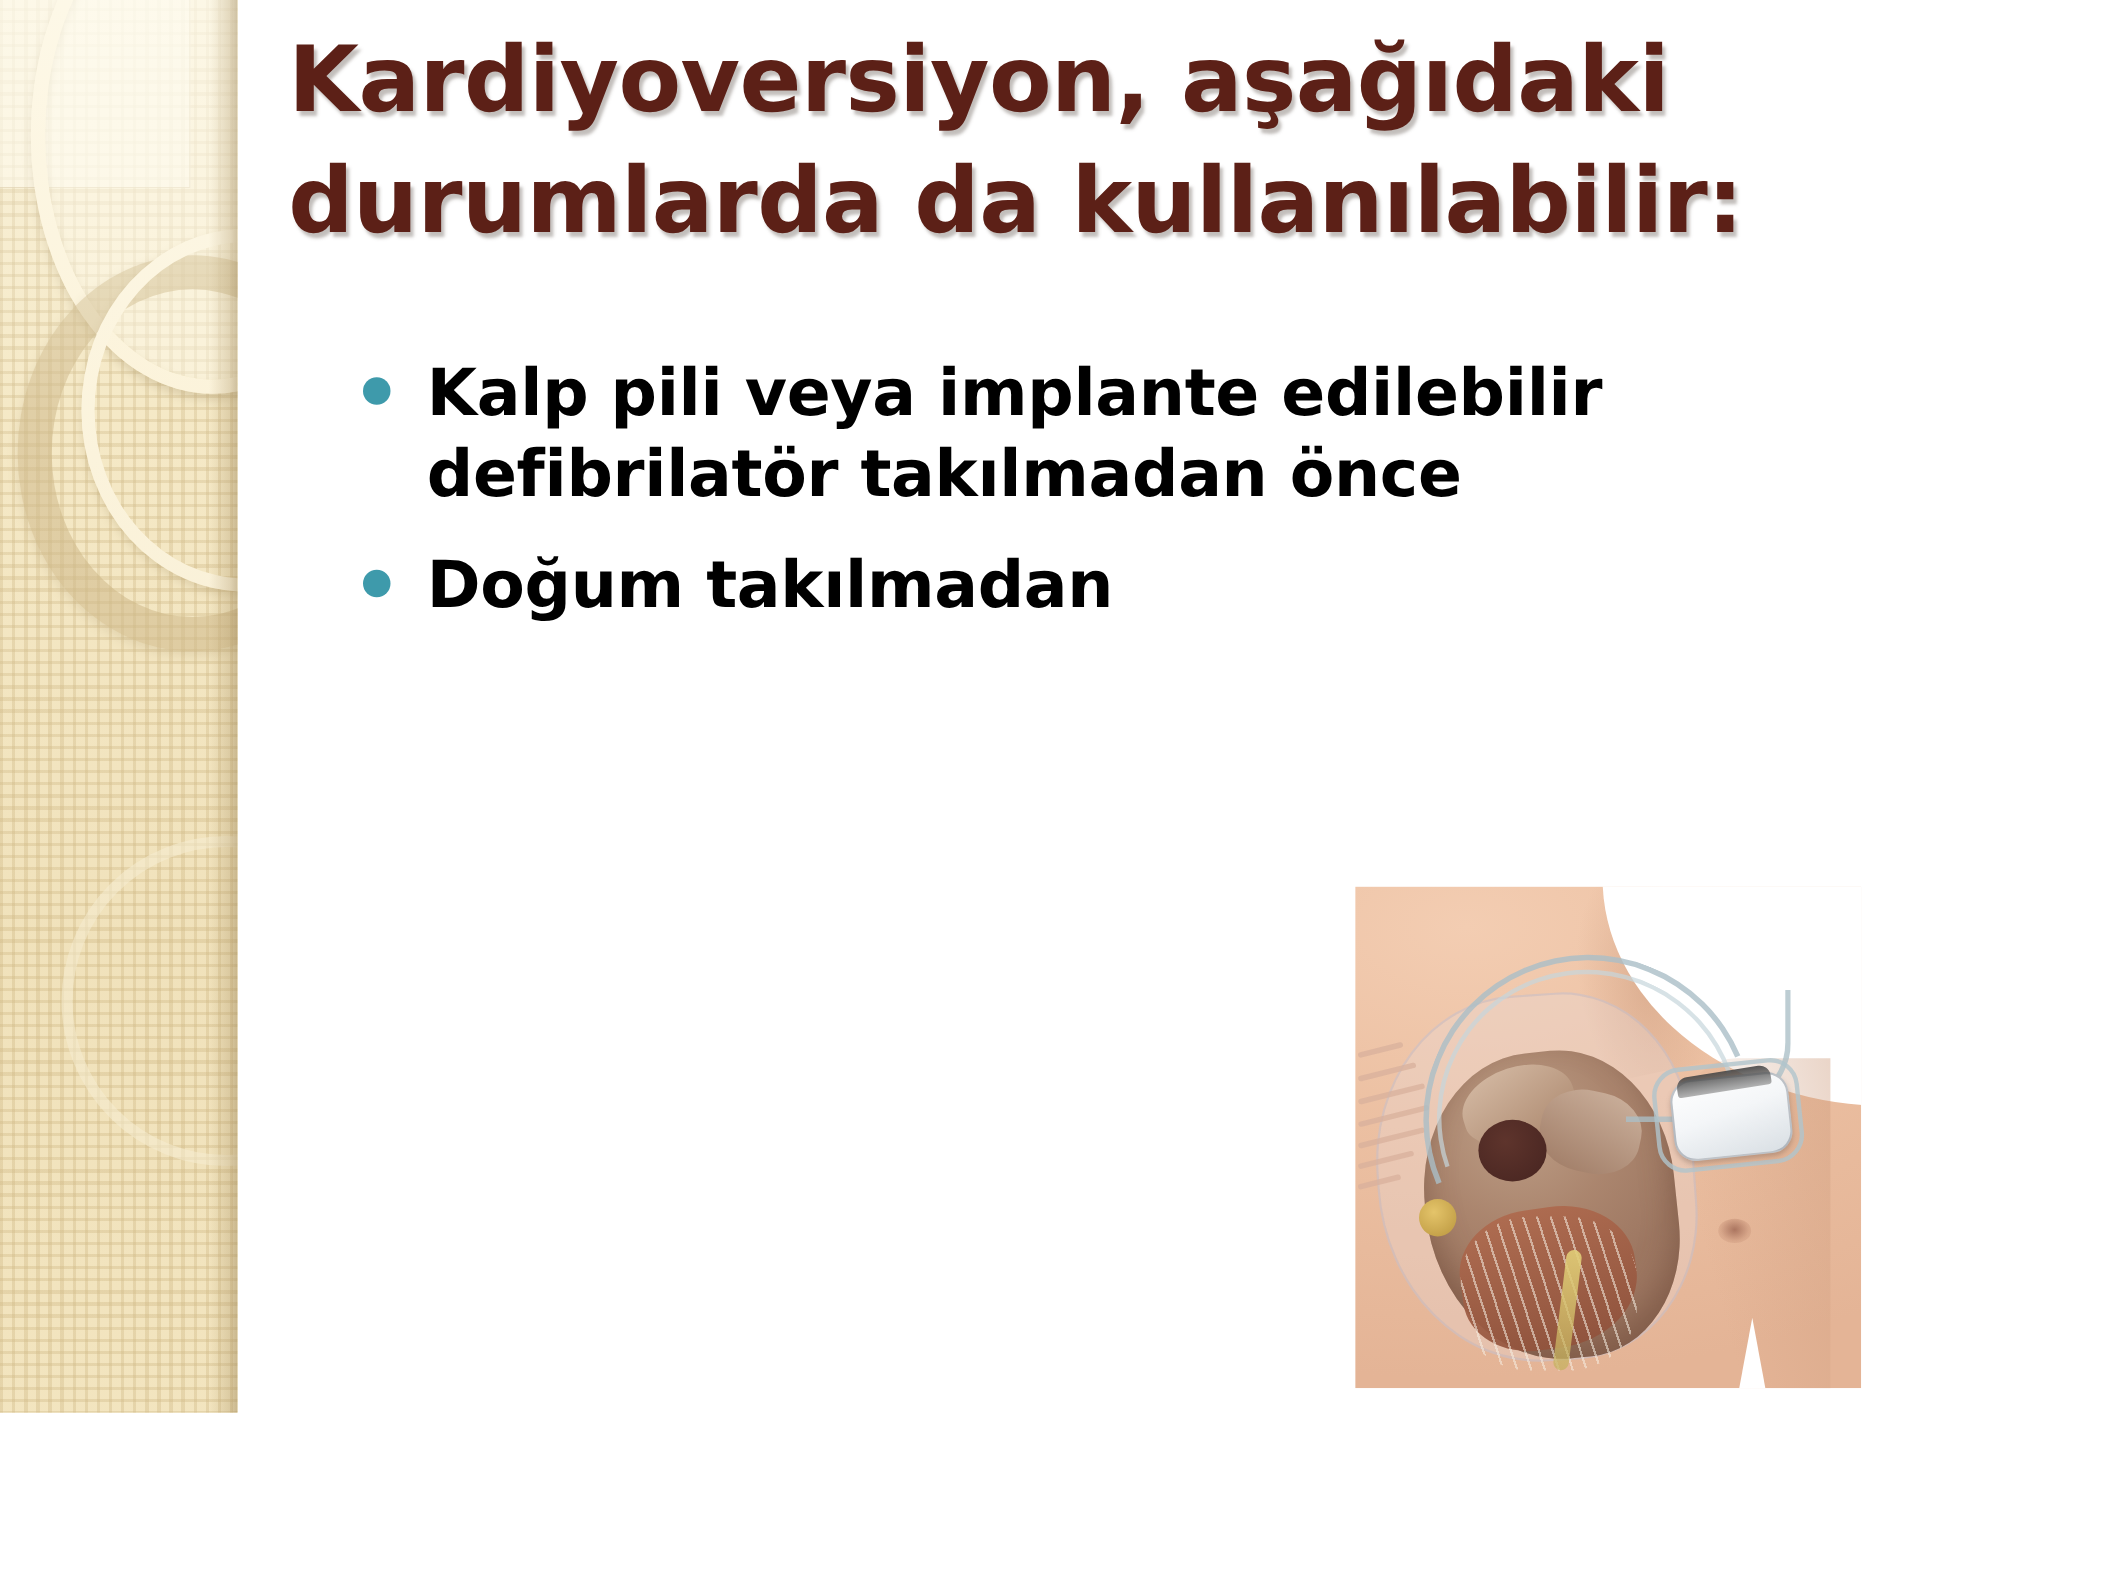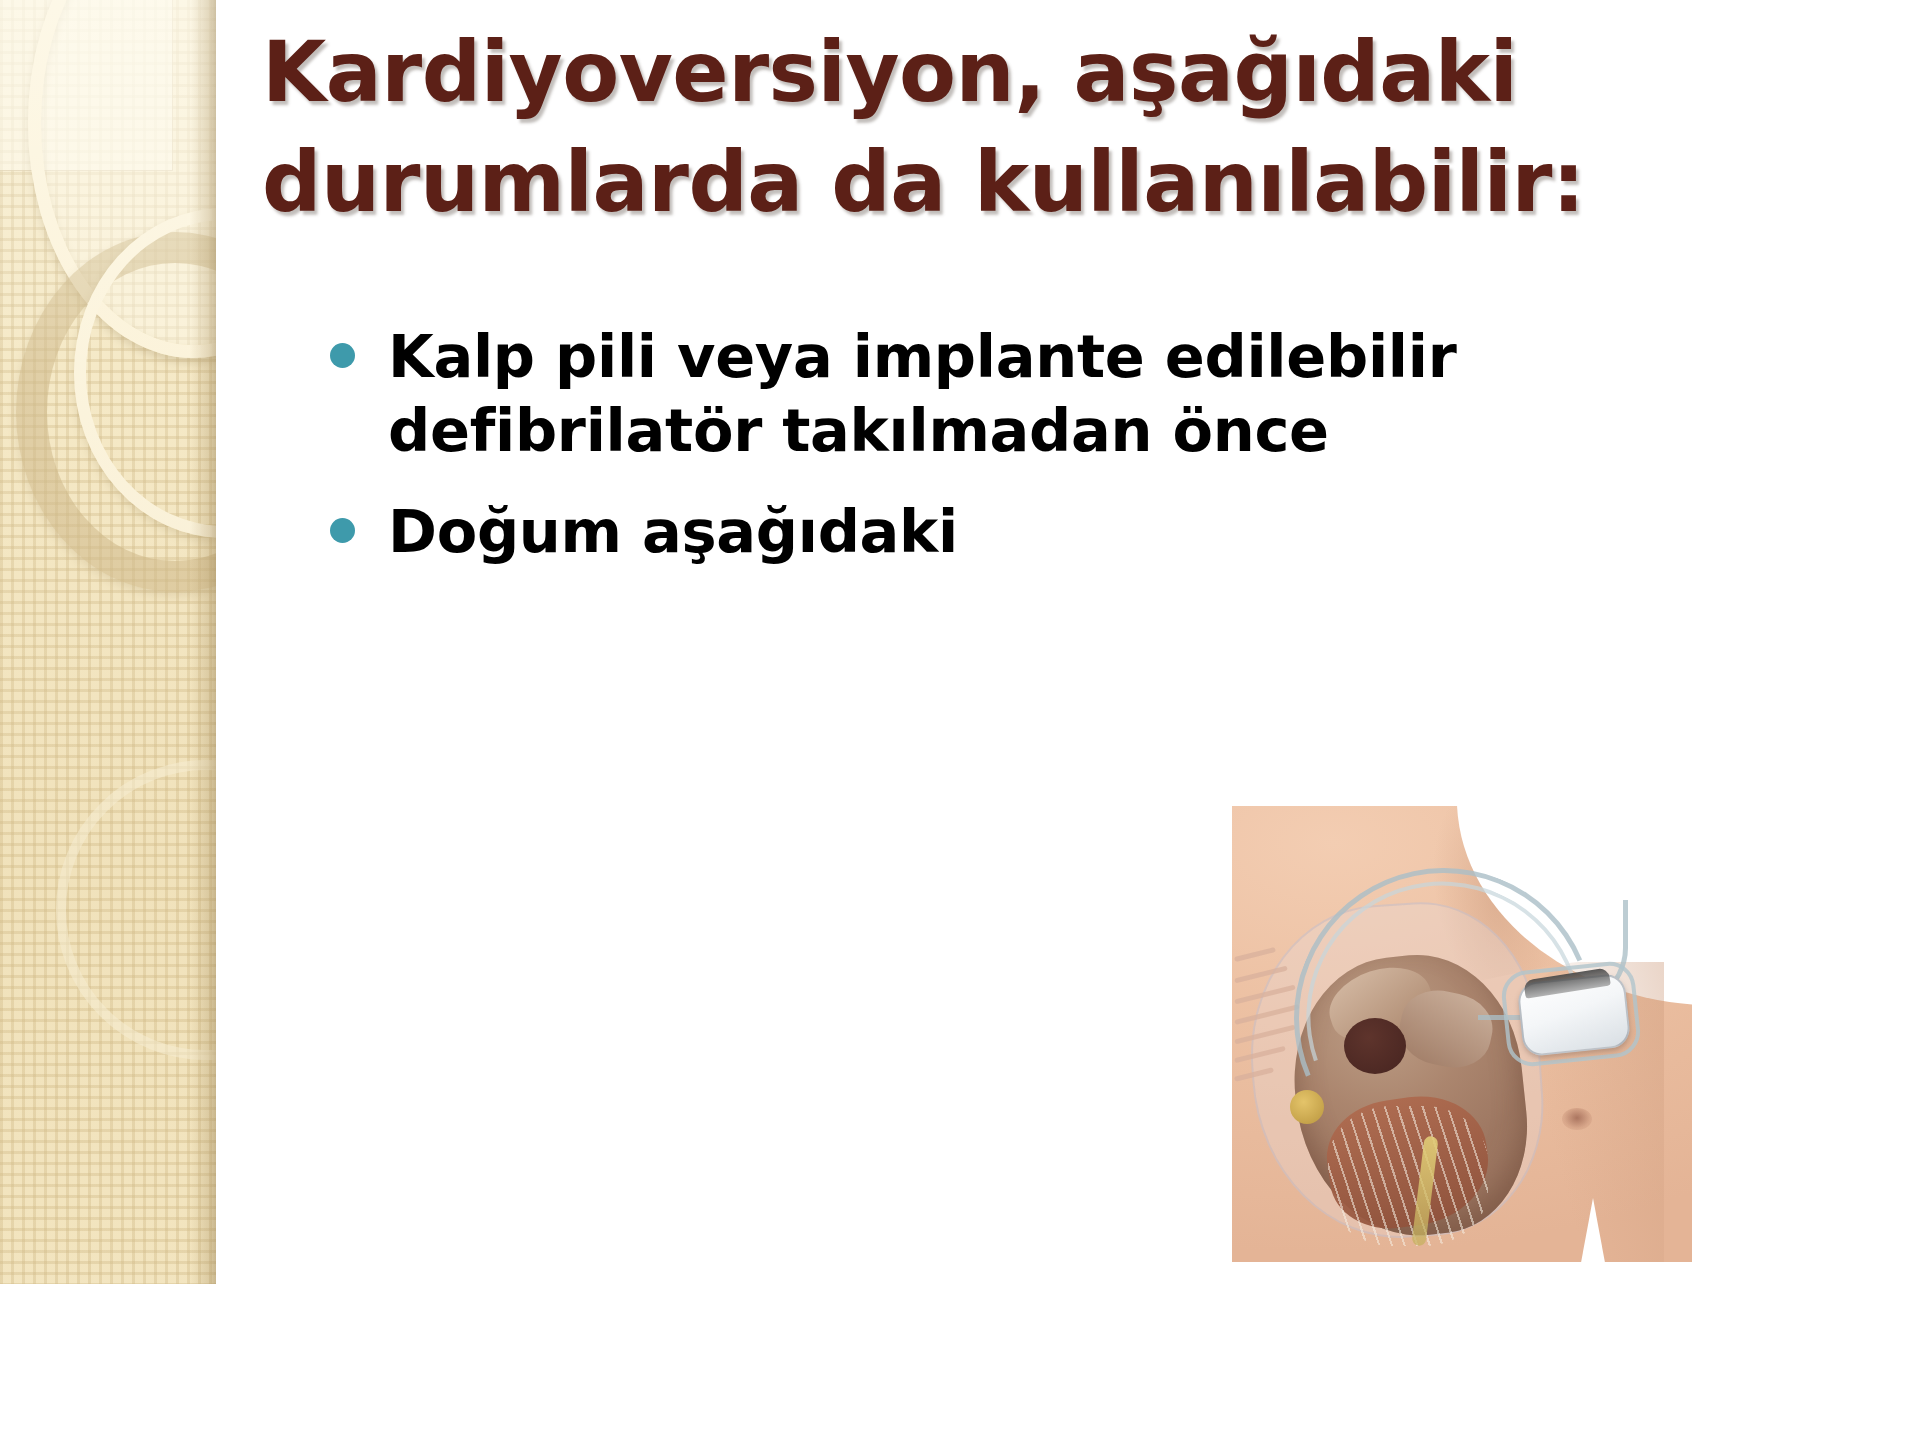--- a/index.html
+++ b/index.html
@@ -430,21 +430,21 @@
   <div class="bullets">
 
     <div class="bullet-row">
       <span class="bullet-dot"></span>
       <span class="bullet-text">Kalp pili veya implante edilebilir defibrilatör takılmadan önce</span>
     </div>
 
 
     <div class="bullet-row">
       <span class="bullet-dot"></span>
-      <span class="bullet-text">Doğum aşağıdaki</span>
+      <span class="bullet-text">Doğum takılmadan</span>
     </div>
 
   </div>
 
   <div class="med-image" title="Göğüs duvarına implante edilmiş kalp pili ve kalbe giden elektrot kablosunu gösteren tıbbi illüstrasyon">
     <div class="torso"></div>
     <div class="neck-shadow"></div>
     <div class="shoulder-cut"></div>
     <div class="arm-shadow"></div>
 

